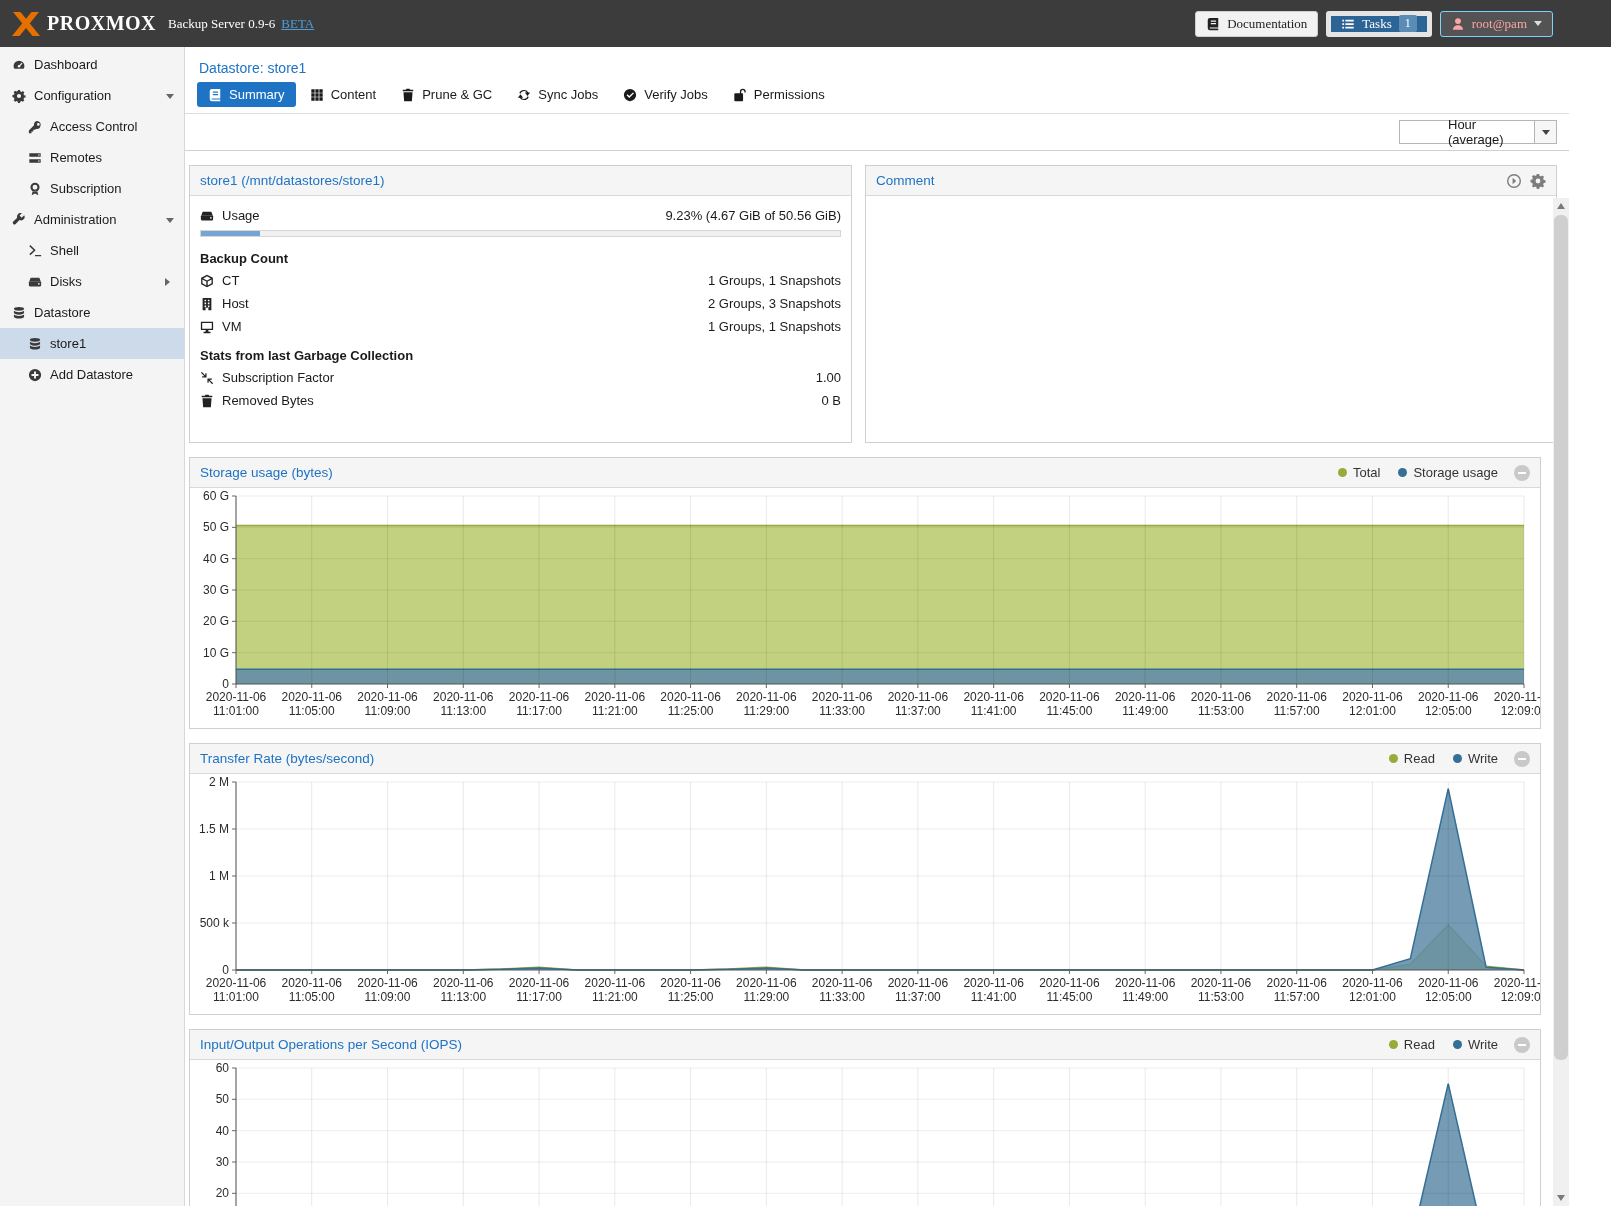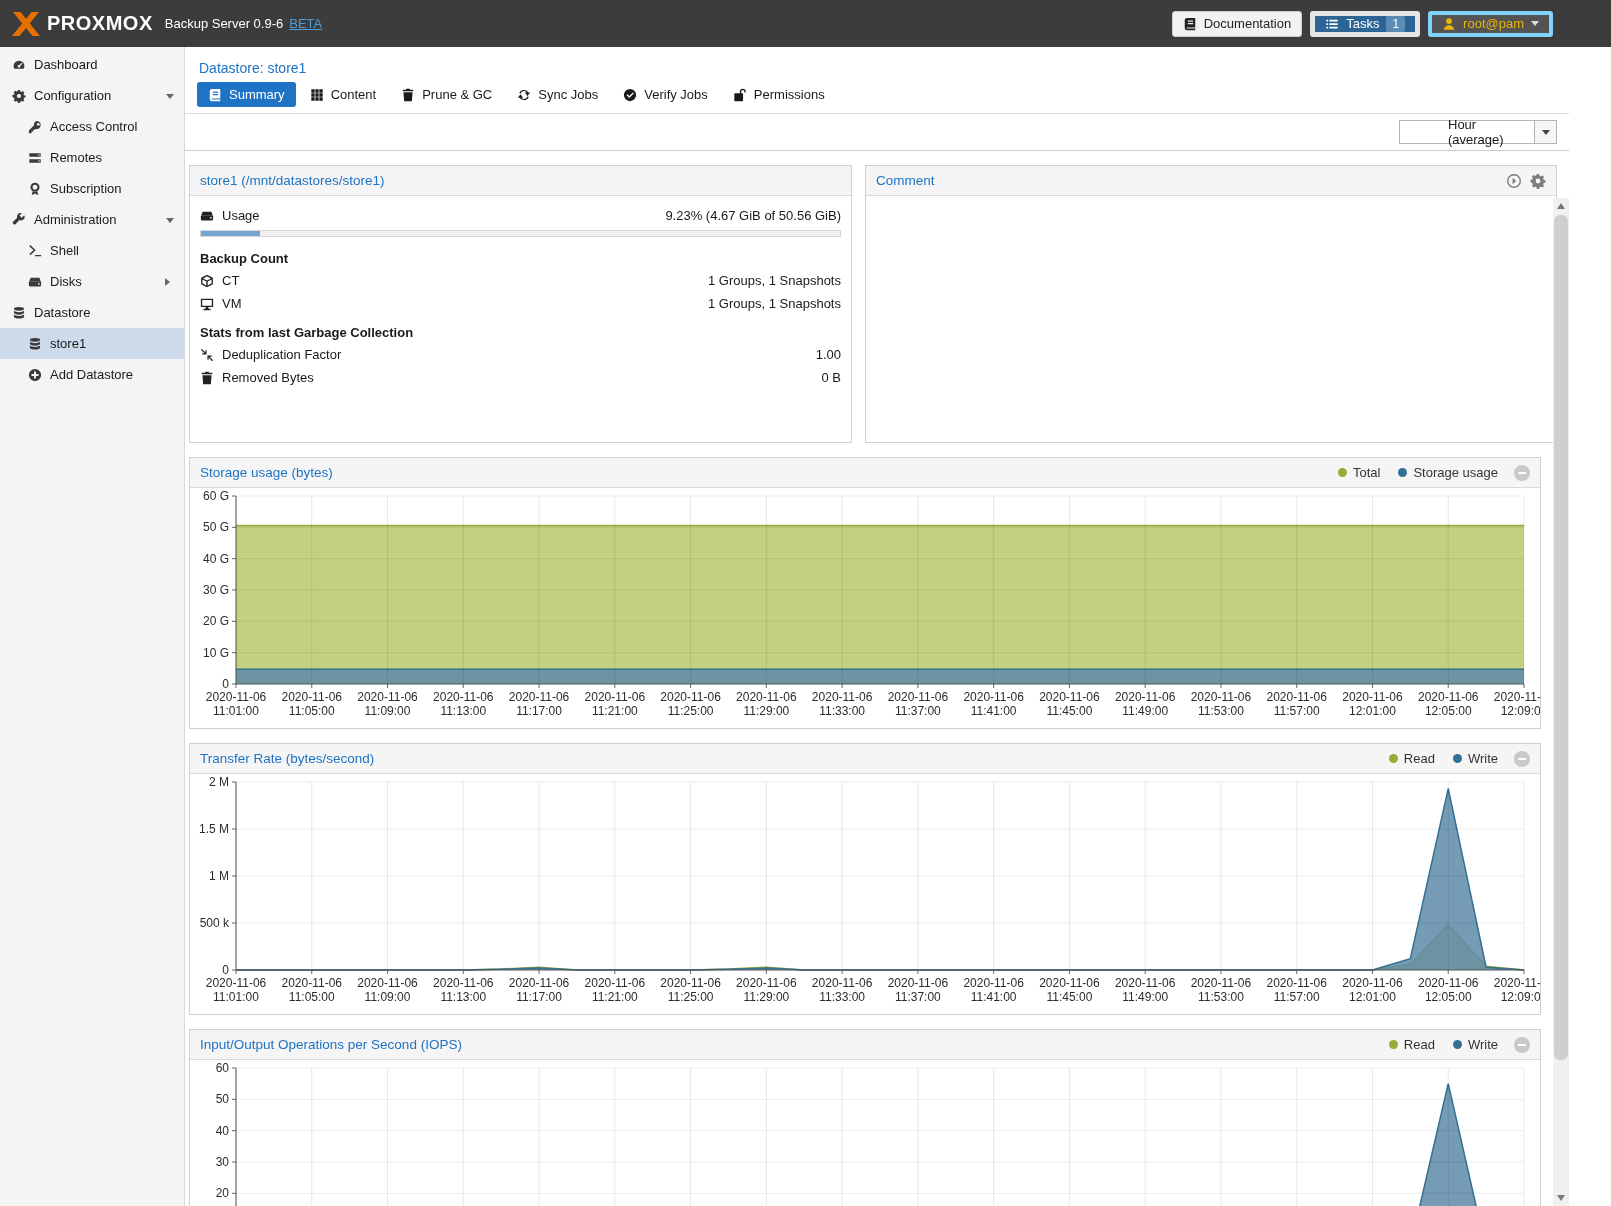--- a/index.html
+++ b/index.html
@@ -7,31 +7,31 @@
   body {
     width:1611px; height:1206px; overflow:hidden; position:relative;
     background:#fff; color:#1a1a1a; font-size:13px;
     font-family:"Liberation Sans","DejaVu Sans",sans-serif;
   }
   .ic { width:14px; height:14px; fill:currentColor; flex:0 0 auto; }
   .ic16 { width:16px; height:16px; fill:currentColor; flex:0 0 auto; }
 
   
   .header { position:absolute; top:0; left:0; width:1611px; height:47px; background:#3c3c3c;
-    display:flex; align-items:center; padding:0 58px 0 12px; }
+    display:flex; align-items:center; padding:0 58px 0 12px;font-family:Liberation Serif, serif; }
   .logo-x { flex:0 0 auto; }
   .brand { color:#fff; font-size:20px; font-weight:bold; letter-spacing:.5px; margin-left:7px; }
   .subtitle { color:#fff; margin-left:12px; }
   .beta { color:#4a9ede; text-decoration:underline; margin-left:6px; cursor:pointer; }
   .hbtns { margin-left:auto; display:flex; gap:8px; align-items:center; }
   .hbtn { height:26px; display:flex; align-items:center; gap:7px; padding:0 10px; border-radius:3px; cursor:pointer; }
   .hbtn.doc { background:#f2f2f2; border:1px solid #cfcfcf; color:#222; }
   .hbtn.tasks { background:#2c6496; border:5px solid #e5e5e5; color:#fff;text-align:center; }
   .badge { background:#5b8cb5; padding:1px 6px; border-radius:2px; font-size:12px; color:#fff; }
-  .hbtn.user { background:#535353; border:4px solid #7dd3fc; color:#eab308; }
+  .hbtn.user { background:#535353; border:1px solid #7dd3fc; color:#fca5a5; }
   .caret-w { width:0; height:0; border:4px solid transparent; border-top:5px solid #ddd; margin-top:4px; }
 
   
   .sidebar { position:absolute; top:47px; left:0; width:185px; bottom:0; background:#f4f4f4;
     border-right:1px solid #d8d8d8; padding-top:2px; }
   .nav-item { display:flex; align-items:center; height:31px; padding:0 10px 0 12px; gap:8px; cursor:pointer; color:#1a1a1a; }
   .nav-item.lvl1 { padding-left:28px; }
   .nav-item.selected { background:#ccdaea; }
   .nav-item .ic { color:#3a3a3a; }
   .exp-d { margin-left:auto; width:0; height:0; border:4px solid transparent; border-top:5px solid #666; margin-top:5px; }
@@ -352,31 +352,38 @@
           <div class="sect">Backup Count</div>
           <div class="info-row">
             <svg class="ic">
                 <use href="#i-cube"></use>
               </svg>
             <span>CT</span>
             <span class="val">1 Groups, 1 Snapshots</span>
           </div>
           <div class="info-row">
             <svg class="ic">
+                <use href="#i-building"></use>
+              </svg>
+            <span>Host</span>
+            <span class="val">2 Groups, 3 Snapshots</span>
+          </div>
+          <div class="info-row">
+            <svg class="ic">
                 <use href="#i-desktop"></use>
               </svg>
             <span>VM</span>
             <span class="val">1 Groups, 1 Snapshots</span>
           </div>
           <div class="sect">Stats from last Garbage Collection</div>
           <div class="info-row">
             <svg class="ic">
                 <use href="#i-compress"></use>
               </svg>
-            <span>Deduplication Factor</span>
+            <span>Subscription Factor</span>
             <span class="val">1.00</span>
           </div>
           <div class="info-row">
             <svg class="ic">
                 <use href="#i-trash"></use>
               </svg>
             <span>Removed Bytes</span>
             <span class="val">0 B</span>
           </div>
         </section>

